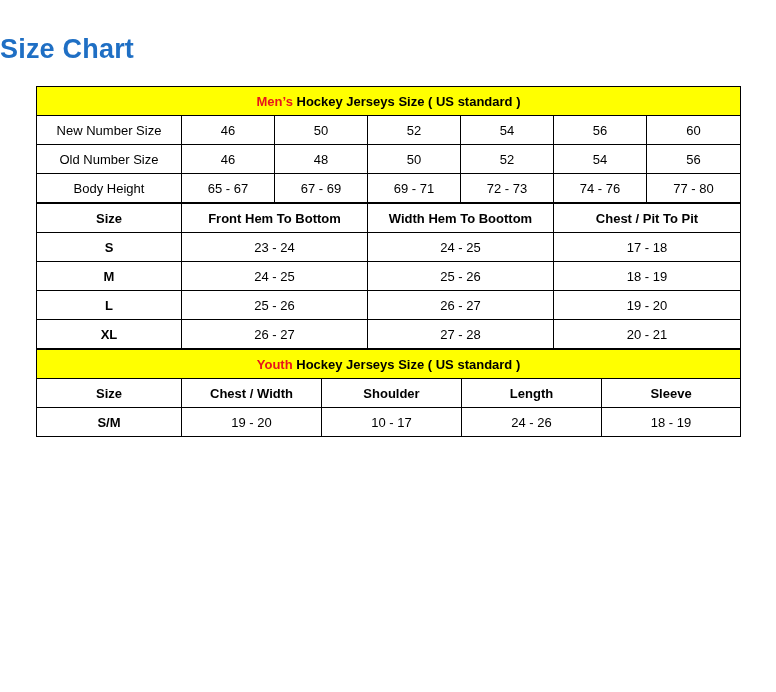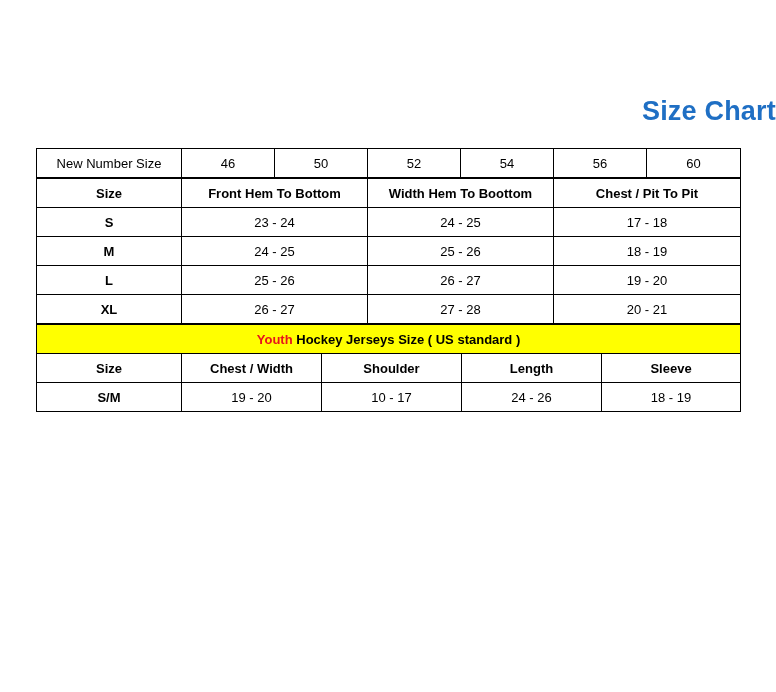--- a/index.html
+++ b/index.html
@@ -13,25 +13,25 @@
     font-family: "Liberation Sans", sans-serif;
     color: #000000;
   }
   .page {
     position: relative;
     width: 776px;
     height: 692px;
     box-sizing: border-box;
   }
   .title {
-    text-align: right;
+    text-align: left;
     color: #1f6fc4;
     font-size: 27px;
     font-weight: bold;
-    padding-top: 96px;
+    padding-top: 34px;
     letter-spacing: 0.2px;
   }
   .chart-wrap {
     margin: 21px 36px 0 36px;
   }
   table.sizetable {
     border-collapse: collapse;
     width: 704px;
     table-layout: fixed;
   }
@@ -80,27 +80,48 @@
         <col style="width:145px">
         <col style="width:93px">
         <col style="width:93px">
         <col style="width:93px">
         <col style="width:93px">
         <col style="width:93px">
         <col style="width:94px">
       </colgroup>
       <tbody>
         <tr>
+          <td class="band" colspan="7"><span class="accent-red">Men’s</span><span class="accent-black"> Hockey Jerseys Size ( US standard )</span></td>
+        </tr>
+        <tr>
           <td class="rowlabel">New Number Size</td>
           <td>46</td>
           <td>50</td>
           <td>52</td>
           <td>54</td>
           <td>56</td>
           <td>60</td>
+        </tr>
+        <tr>
+          <td class="rowlabel">Old Number Size</td>
+          <td>46</td>
+          <td>48</td>
+          <td>50</td>
+          <td>52</td>
+          <td>54</td>
+          <td>56</td>
+        </tr>
+        <tr>
+          <td class="rowlabel">Body Height</td>
+          <td>65 - 67</td>
+          <td>67 - 69</td>
+          <td>69 - 71</td>
+          <td>72 - 73</td>
+          <td>74 - 76</td>
+          <td>77 - 80</td>
         </tr>
       </tbody>
     </table>
 
     <table class="sizetable">
       <colgroup>
         <col style="width:145px">
         <col style="width:186px">
         <col style="width:186px">
         <col style="width:187px">

